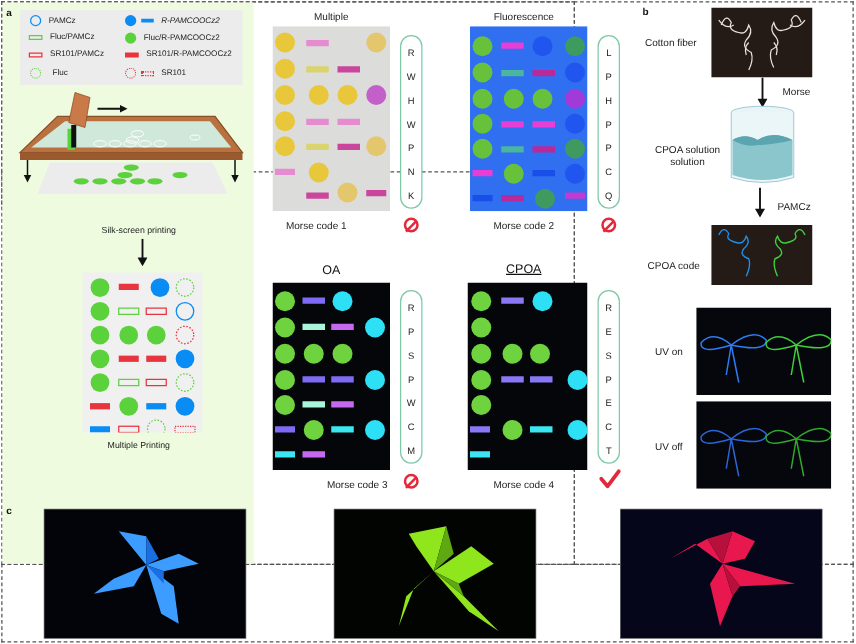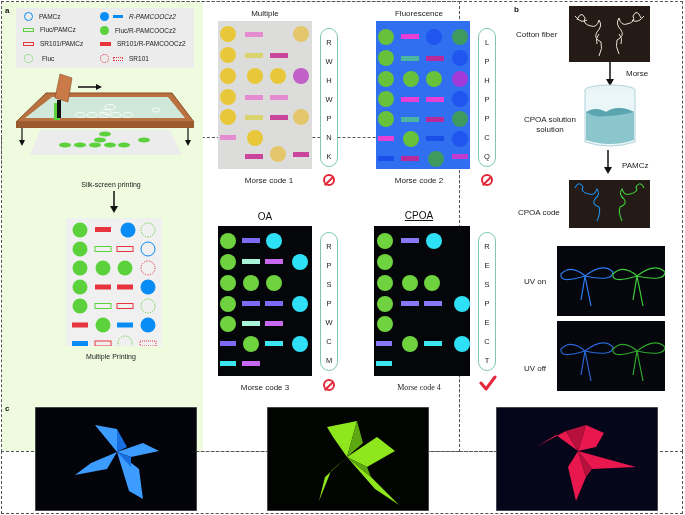--- a/index.html
+++ b/index.html
@@ -206,21 +206,21 @@
 </svg>
 <div class="pill" style="left:320px; top:28px; width:18px; height:139px;">
   <span style="top:9px;">R</span>
   <span style="top:28px;">W</span>
   <span style="top:47px;">H</span>
   <span style="top:66px;">W</span>
   <span style="top:85px;">P</span>
   <span style="top:104px;">N</span>
   <span style="top:123px;">K</span>
 </div>
-<span class="lbl-c" style="left:224px; top:176px; width:90px;text-align:center;">Morse code 1</span>
+<span class="lbl-c" style="left:208px; top:176px; width:90px;text-align:center;">Morse code 1</span>
 <div class="no-sign" style="left:323px; top:174px;"></div>
 
 <span class="lbl-c" style="left:374px; top:9px; width:90px;">Fluorescence</span>
 <svg class="abs photo" style="left:376px; top:21px;" width="94" height="148">
   <rect width="94" height="148" fill="#2f6ff0"></rect>
   <g fill="#67c13a">
     <circle cx="10" cy="16" r="8"></circle>
       <circle cx="10" cy="37" r="8"></circle>
       <circle cx="10" cy="58" r="8"></circle>
       <circle cx="35" cy="58" r="8"></circle>
@@ -315,21 +315,21 @@
 </svg>
 <div class="pill" style="left:320px; top:232px; width:18px; height:139px;">
   <span style="top:9px;">R</span>
   <span style="top:28px;">P</span>
   <span style="top:47px;">S</span>
   <span style="top:66px;">P</span>
   <span style="top:85px;">W</span>
   <span style="top:104px;">C</span>
   <span style="top:123px;">M</span>
 </div>
-<span class="lbl-c" style="left:220px; top:383px; width:90px;">Morse code 3</span>
+<span class="lbl-c" style="left:220px; top:383px; width:90px;text-align:right;">Morse code 3</span>
 <div class="no-sign" style="left:323px; top:379px;"></div>
 
 <span class="lbl-big" style="left:374px; top:210px; width:90px;text-decoration:underline;">CPOA</span>
 <svg class="abs photo" style="left:374px; top:226px;" width="96" height="150">
   <rect width="96" height="150" fill="#05060a"></rect>
   <g fill="#6fd33f">
     <circle cx="11" cy="15" r="8"></circle>
       <circle cx="11" cy="36" r="8"></circle>
       <circle cx="11" cy="57" r="8"></circle>
       <circle cx="36" cy="57" r="8"></circle>
@@ -356,21 +356,21 @@
 </svg>
 <div class="pill" style="left:478px; top:232px; width:18px; height:139px;">
   <span style="top:9px;">R</span>
   <span style="top:28px;">E</span>
   <span style="top:47px;">S</span>
   <span style="top:66px;">P</span>
   <span style="top:85px;">E</span>
   <span style="top:104px;">C</span>
   <span style="top:123px;">T</span>
 </div>
-<span class="lbl-c" style="left:374px; top:383px; width:90px;font-family:Liberation Serif, serif;">Morse code 4</span>
+<span class="lbl-c" style="left:374px; top:383px; width:90px;">Morse code 4</span>
 <svg class="abs" style="left:479px; top:375px;" width="18" height="16">
     <polyline points="2,8 7,14 16,2" fill="none" stroke="#e3283a" stroke-width="3" stroke-linecap="round" stroke-linejoin="round"></polyline>
   </svg>
 
 <span class="panel-letter" style="left:514px; top:5px;">b</span>
 <span class="lbl" style="left:516px; top:30px;">Cotton fiber</span>
 <svg class="abs photo" style="left:569px; top:6px;" width="81" height="56">
   <rect width="81" height="56" fill="#241a16"></rect>
   <g fill="none" stroke="#e8e2da" stroke-width="1">
     <path d="M8,14 q4,-10 8,-2 q-3,6 6,8 q6,2 8,-6 q4,6 -2,12 q-4,6 4,10 q2,6 -2,14"></path>
@@ -406,21 +406,21 @@
 <span class="lbl" style="left:524px; top:277px;">UV on</span>
 <svg class="abs photo" style="left:557px; top:246px;" width="108" height="70">
   <rect width="108" height="70" fill="#05070c"></rect>
   <g fill="none" stroke="#2d7cf5" stroke-width="1.2">
       <path d="M28,30 q-14,-12 -24,-2 q-2,10 24,2 q18,-14 28,-4 q0,10 -28,4 M28,30 l-4,24 M28,30 l6,30"></path>
     </g>
   <g fill="none" stroke="#3fcf3a" stroke-width="1.2">
       <path d="M80,30 q-14,-12 -24,-2 q-2,10 24,2 q18,-14 28,-4 q0,10 -28,4 M80,30 l-4,24 M80,30 l6,30"></path>
     </g>
 </svg>
-<span class="lbl" style="left:524px; top:364px;">UV off</span>
+<span class="lbl" style="left:524px; top:353px;">UV off</span>
 <svg class="abs photo" style="left:557px; top:321px;" width="108" height="70">
   <rect width="108" height="70" fill="#05070c"></rect>
   <g fill="none" stroke="#2a66d8" stroke-width="1.2">
       <path d="M28,30 q-14,-12 -24,-2 q-2,10 24,2 q18,-14 28,-4 q0,10 -28,4 M28,30 l-4,24 M28,30 l6,30"></path>
     </g>
   <g fill="none" stroke="#2fa82c" stroke-width="1.2">
       <path d="M80,30 q-14,-12 -24,-2 q-2,10 24,2 q18,-14 28,-4 q0,10 -28,4 M80,30 l-4,24 M80,30 l6,30"></path>
     </g>
 </svg>
 

